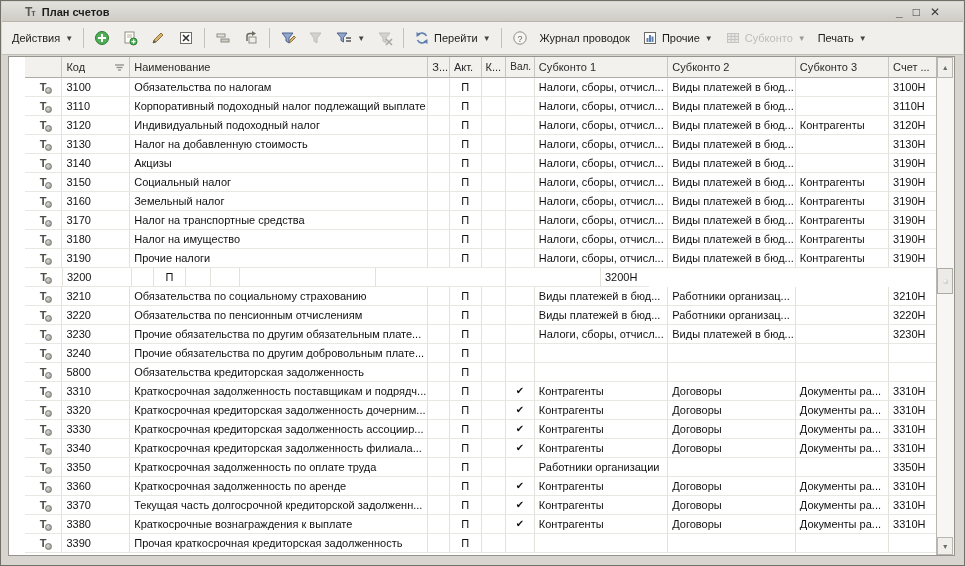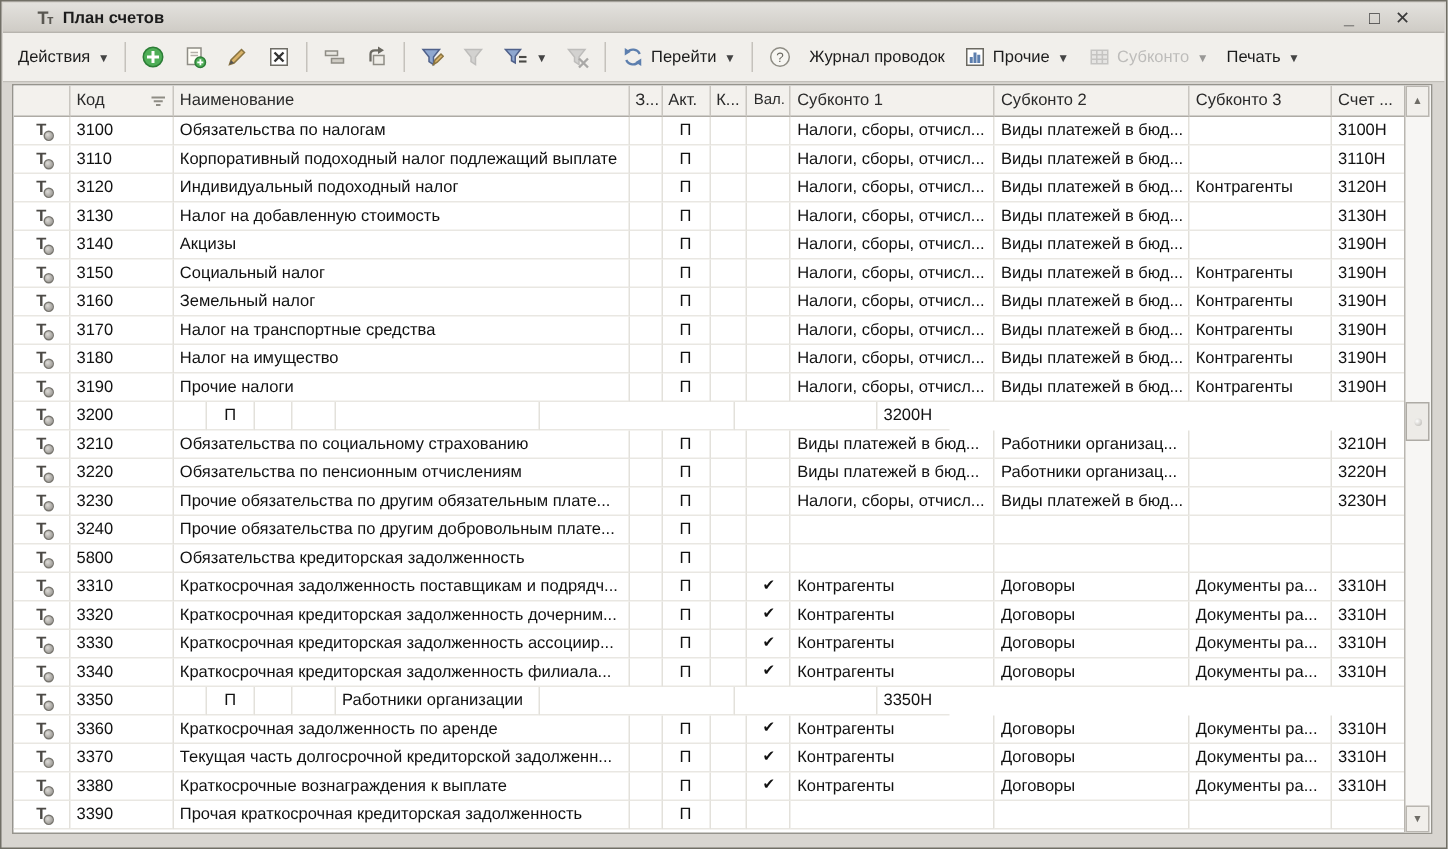--- a/index.html
+++ b/index.html
@@ -24,21 +24,21 @@
   .tbtn{display:flex;align-items:center;gap:4px;padding:3px 5px;border:1px solid transparent;
     border-radius:2px;color:#1c1c1c;white-space:nowrap;}
   .caret{font-size:8px;color:#444;margin-left:1px;}
   .tsep{width:1px;height:20px;background:#c5c2bc;margin:0 4px;}
   .disabled{opacity:.5;filter:grayscale(1);}
   .disabled .lbl{color:#8d8b85;}
   .ticon{width:16px;height:16px;display:inline-block;}
 
   
   .grid-area{position:absolute;left:7px;top:55px;width:947px;bottom:9px;
-    border:1px solid #96948d;background:#fff;display:flex;box-sizing:border-box;}
+    border:1px solid #96948d;background:#fff;display:flex;box-sizing:border-box;padding-left:16px;}
   .grid{width:928px;overflow:hidden;}
   .thead{display:flex;height:21px;background:#f3f1ed;}
   .th{box-sizing:border-box;border-right:1px solid #c9c6c0;border-bottom:1px solid #aeaba5;
       padding:0 4px;line-height:20px;color:#2a2a2a;white-space:nowrap;overflow:hidden;
       display:flex;align-items:center;}
   .tbody .tr{display:flex;height:19px;}
   .td{box-sizing:border-box;border-right:1px solid #e3e1db;border-bottom:1px solid #e9e7e2;
       padding:0 4px;line-height:18px;white-space:nowrap;overflow:hidden;}
   .c-icon{width:38px;display:flex;justify-content:center;align-items:center;}
   .c-code{width:69px;}
@@ -549,20 +549,21 @@
     <div class="td c-s1">Контрагенты</div>
     <div class="td c-s2">Договоры</div>
     <div class="td c-s3">Документы ра...</div>
     <div class="td c-acc">3310Н</div>
   </div>
           <div class="tr">
     <div class="td c-icon">
               <span class="acct-icon">Т<i></i></span>
             </div>
     <div class="td c-code">3350</div>
+    <div class="td c-name">Краткосрочная задолженность по оплате труда</div>
     <div class="td c-z"></div>
     <div class="td c-act">П</div>
     <div class="td c-k"></div>
     <div class="td c-val"></div>
     <div class="td c-s1">Работники организации</div>
     <div class="td c-s2"></div>
     <div class="td c-s3"></div>
     <div class="td c-acc">3350Н</div>
   </div>
           <div class="tr">

